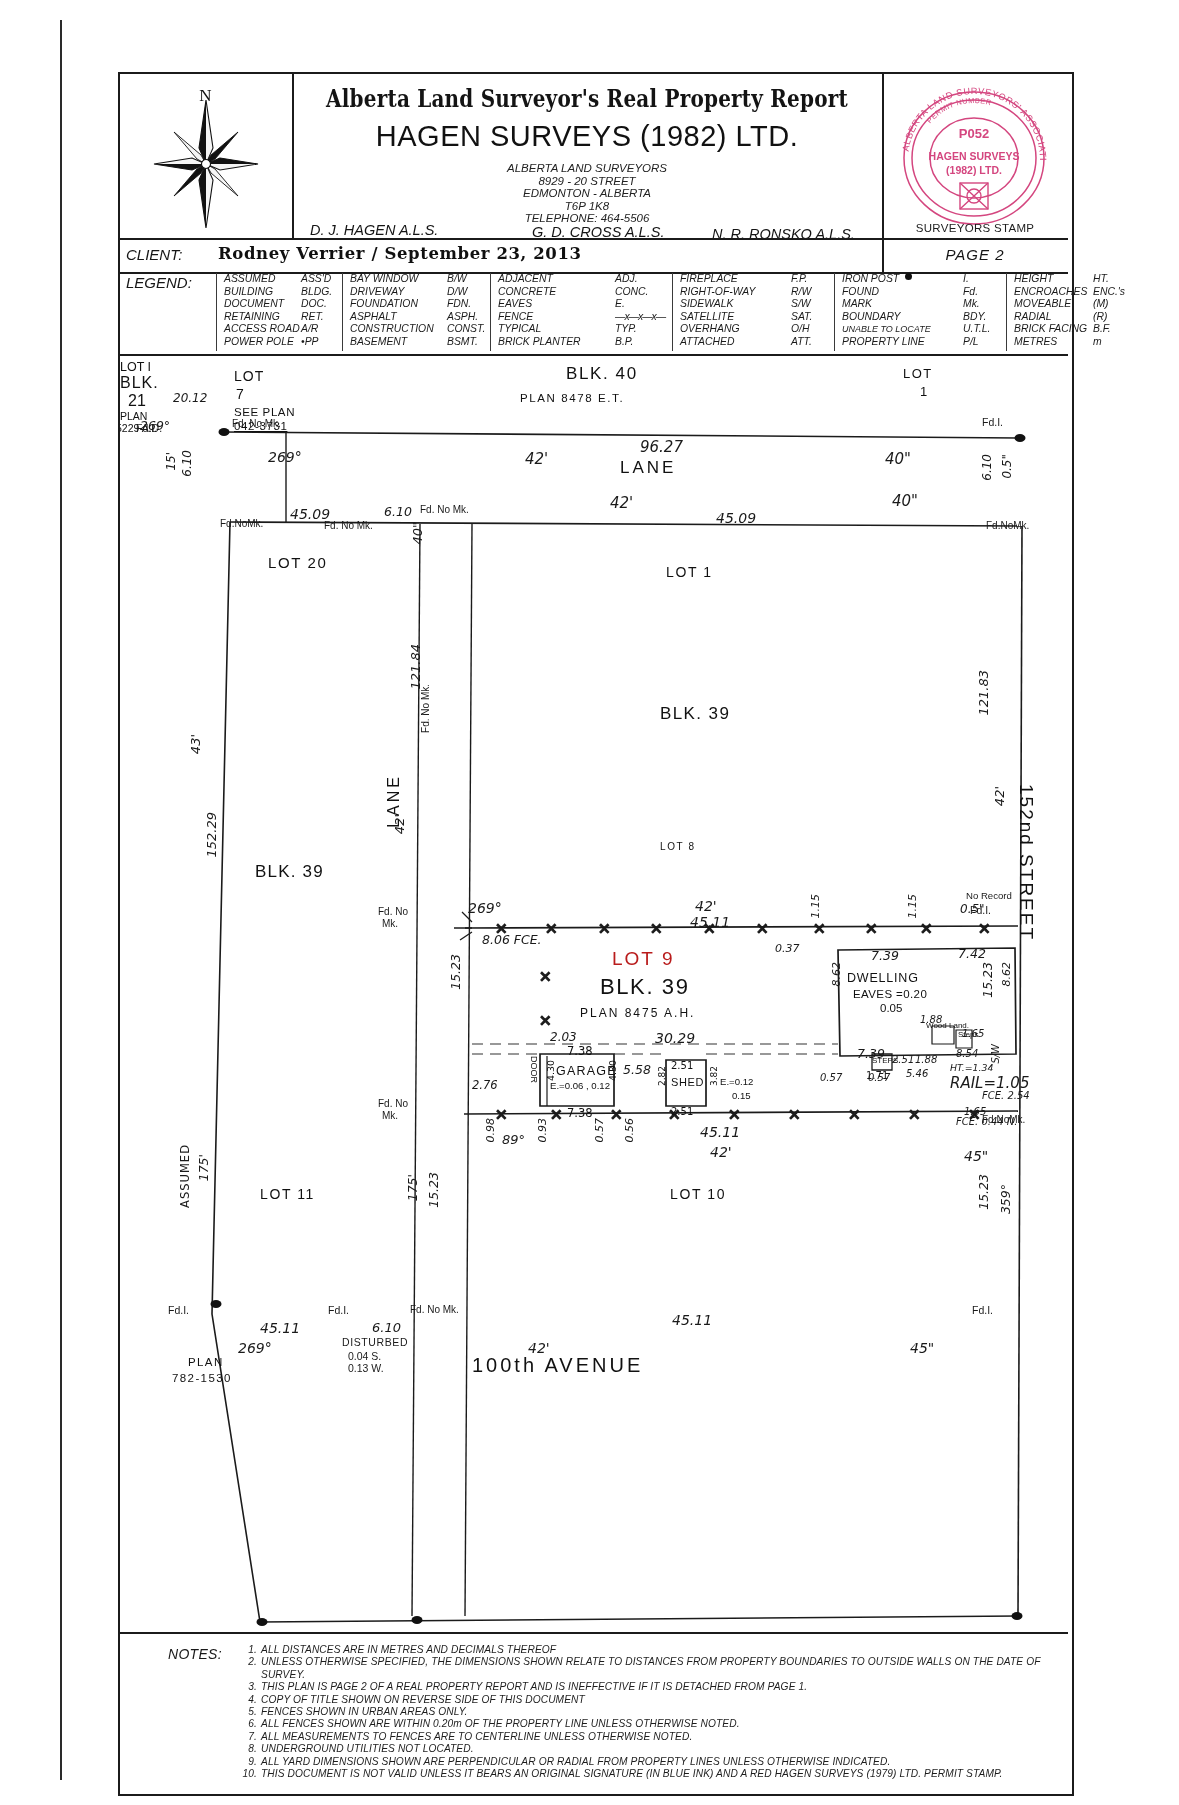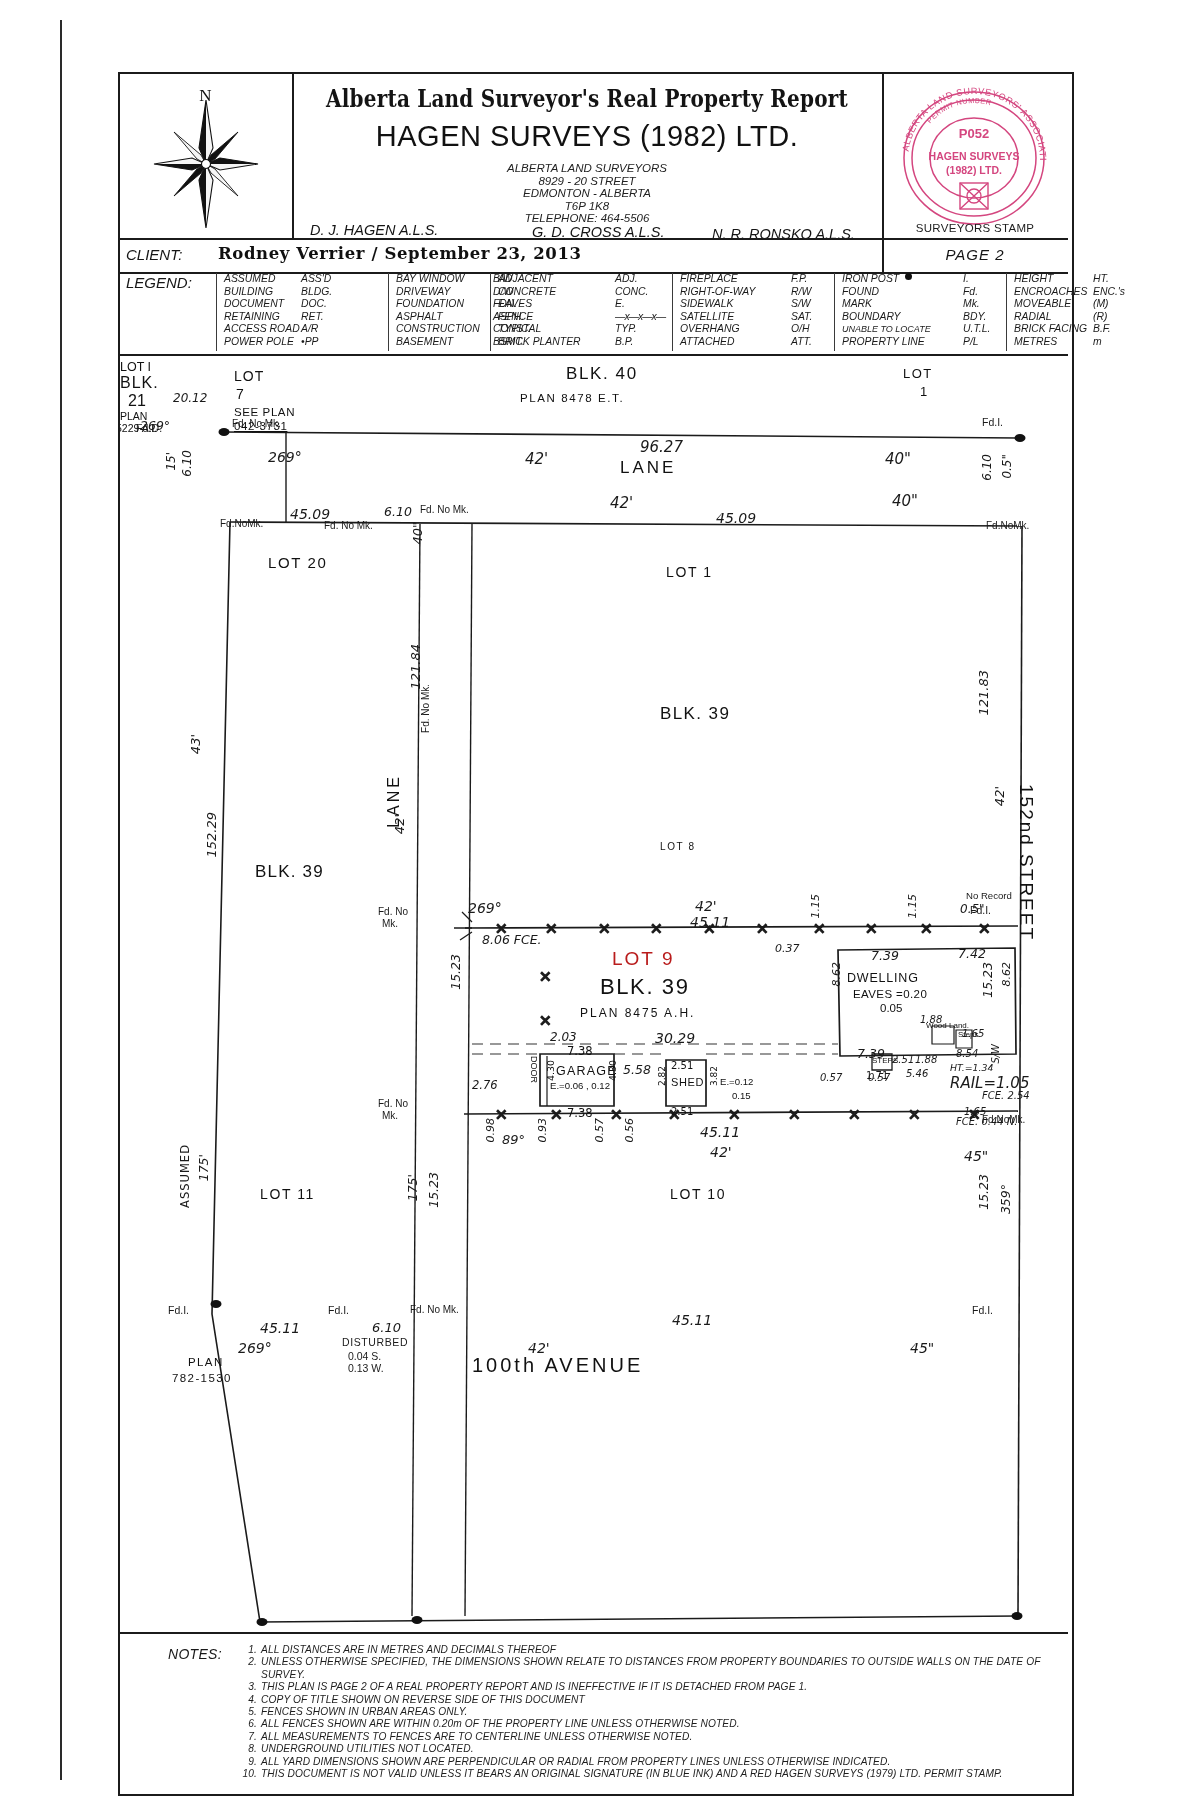--- a/index.html
+++ b/index.html
@@ -179,21 +179,21 @@
         <div class="lg-col-abbr" style="left:84px;">
           <div class="lg-line">ASS'D</div>
           <div class="lg-line">BLDG.</div>
           <div class="lg-line">DOC.</div>
           <div class="lg-line">RET.</div>
           <div class="lg-line">A/R</div>
           <div class="lg-line">•PP</div>
         </div>
       </div>
 
-      <div class="lg-group" style="left:222px;width:144px;margin-left:46px;">
+      <div class="lg-group" style="left:222px;width:144px;">
         <div class="lg-col-terms">
           <div class="lg-line">BAY WINDOW</div>
           <div class="lg-line">DRIVEWAY</div>
           <div class="lg-line">FOUNDATION</div>
           <div class="lg-line">ASPHALT</div>
           <div class="lg-line">CONSTRUCTION</div>
           <div class="lg-line">BASEMENT</div>
         </div>
         <div class="lg-col-abbr" style="left:104px;">
           <div class="lg-line">B/W</div>

